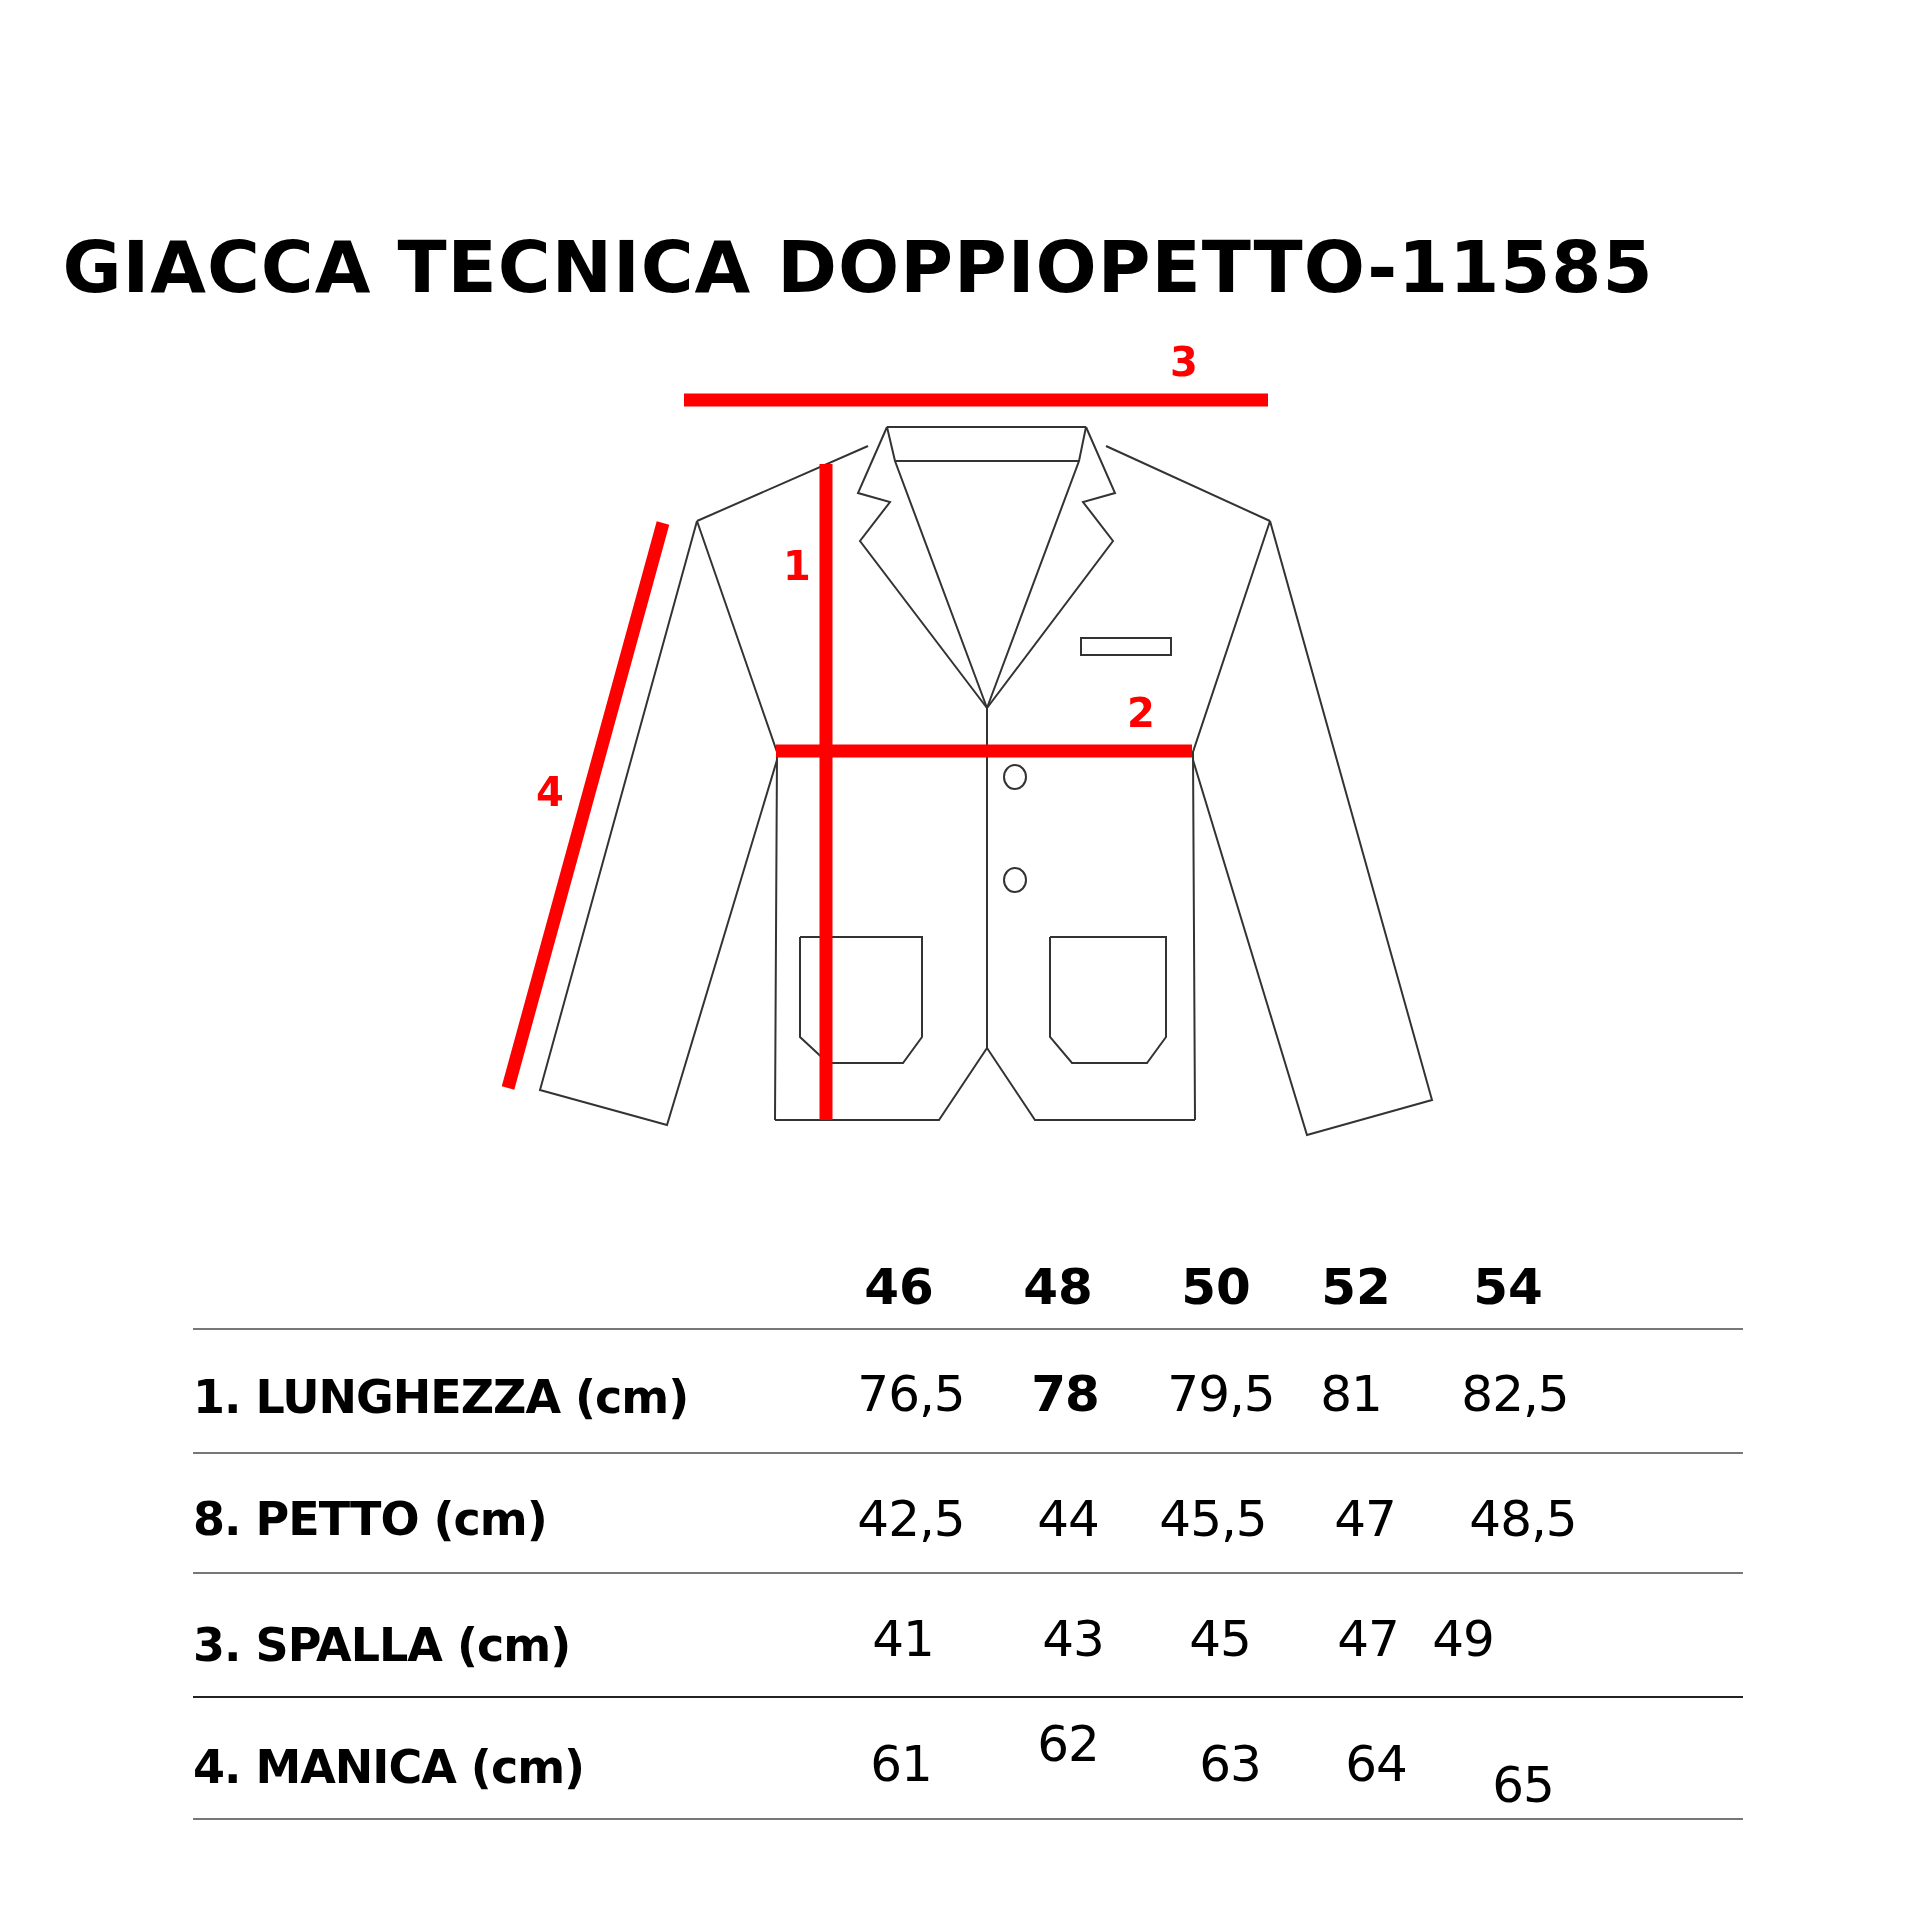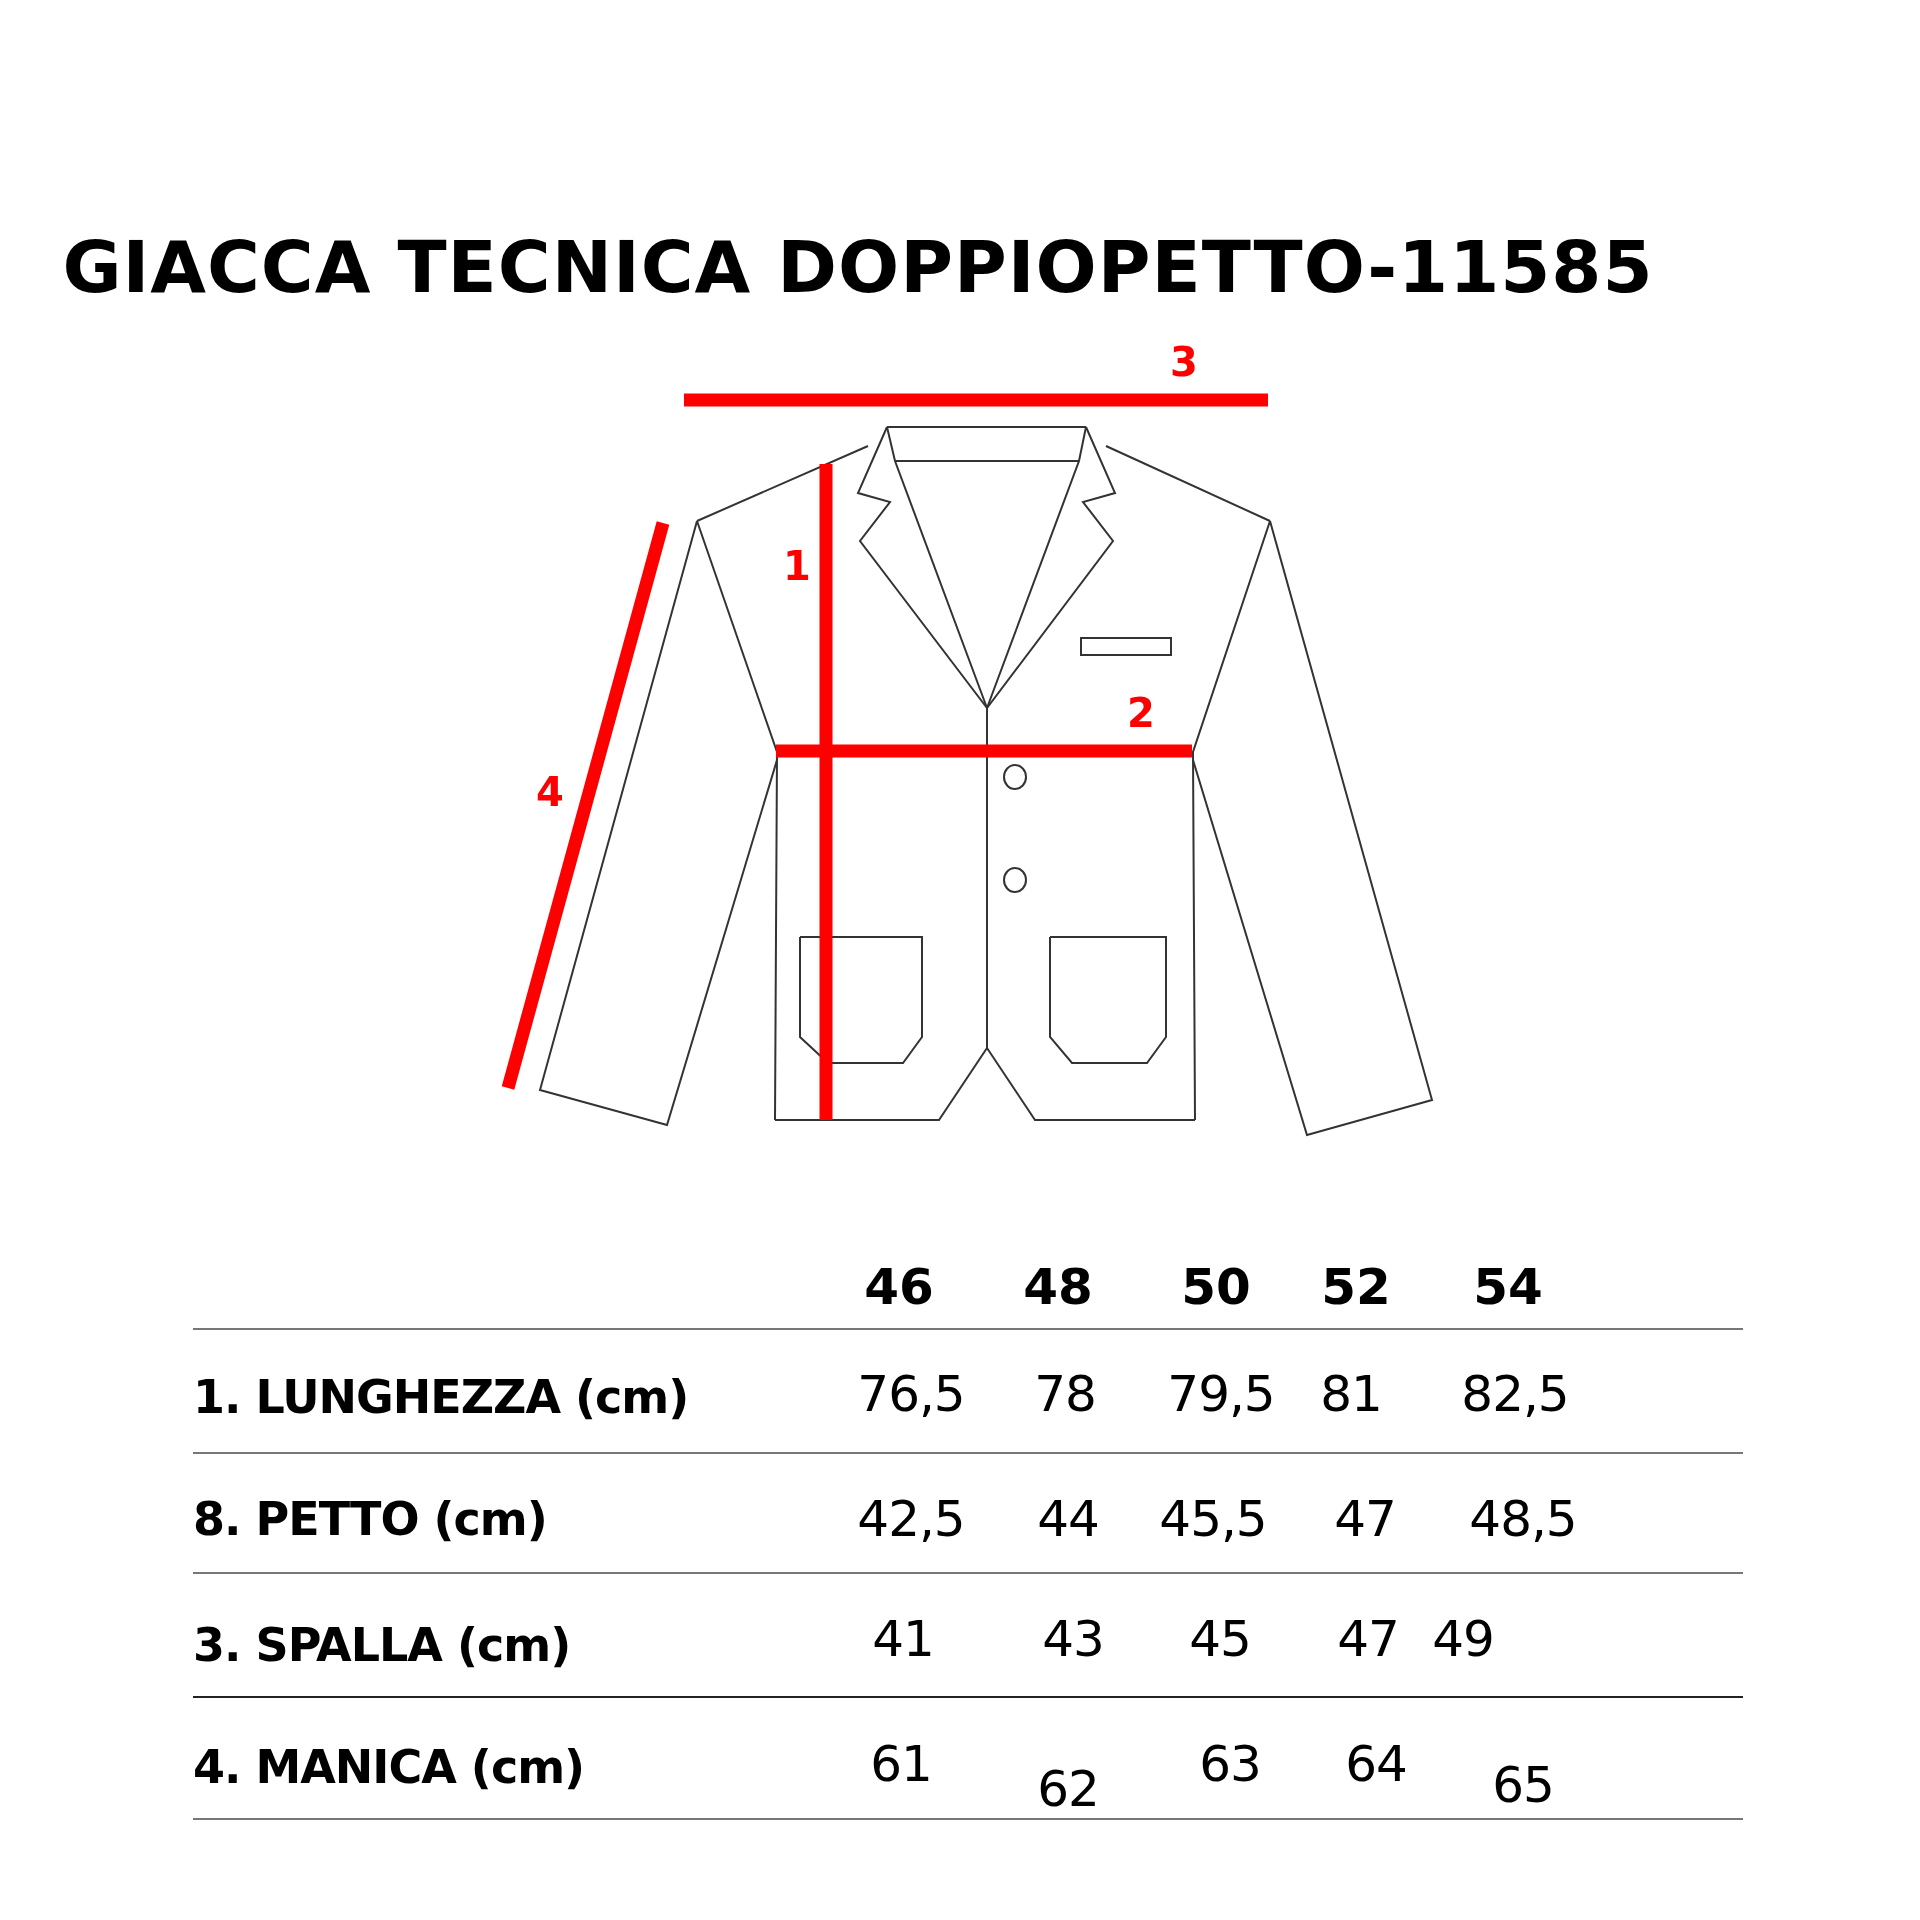--- a/index.html
+++ b/index.html
@@ -70,21 +70,21 @@
   <div class="hdr" style="left:865px;">48</div>
   <div class="hdr" style="left:1023px;">50</div>
   <div class="hdr" style="left:1163px;">52</div>
   <div class="hdr" style="left:1315px;">54</div>
 
   <div class="rule" style="top:88px;"></div>
 
   <div>
     <div class="rowlabel" style="top:130px;">1. LUNGHEZZA (cm)</div>
     <div class="cell" style="left:718px; top:125px;">76,5</div>
-    <div class="cell" style="left:872px; top:125px;">78</div>
+    <div class="cell" style="left:872px; top:125px;font-weight:bold;">78</div>
     <div class="cell" style="left:1028px; top:125px;">79,5</div>
     <div class="cell" style="left:1158px; top:125px;">81</div>
     <div class="cell" style="left:1322px; top:125px;">82,5</div>
   </div>
   <div class="rule" style="top:212px;"></div>
 
   <div>
     <div class="rowlabel" style="top:252px;">8. PETTO (cm)</div>
     <div class="cell" style="left:718px; top:250px;">42,5</div>
     <div class="cell" style="left:875px; top:250px;">44</div>
@@ -100,19 +100,19 @@
     <div class="cell" style="left:880px; top:370px;">43</div>
     <div class="cell" style="left:1027px; top:370px;">45</div>
     <div class="cell" style="left:1175px; top:370px;">47</div>
     <div class="cell" style="left:1270px; top:370px;">49</div>
   </div>
   <div class="rule" style="top:456px; background:#222;"></div>
 
   <div>
     <div class="rowlabel" style="top:500px;">4. MANICA (cm)</div>
     <div class="cell" style="left:708px; top:495px;">61</div>
-    <div class="cell" style="left:875px; top:520px;">62</div>
+    <div class="cell" style="left:875px; top:475px;">62</div>
     <div class="cell" style="left:1037px; top:495px;">63</div>
     <div class="cell" style="left:1183px; top:495px;">64</div>
     <div class="cell" style="left:1330px; top:495px;margin-top:21px;">65</div>
   </div>
   <div class="rule" style="top:578px;"></div>
 </div>
 
 </body></html>

